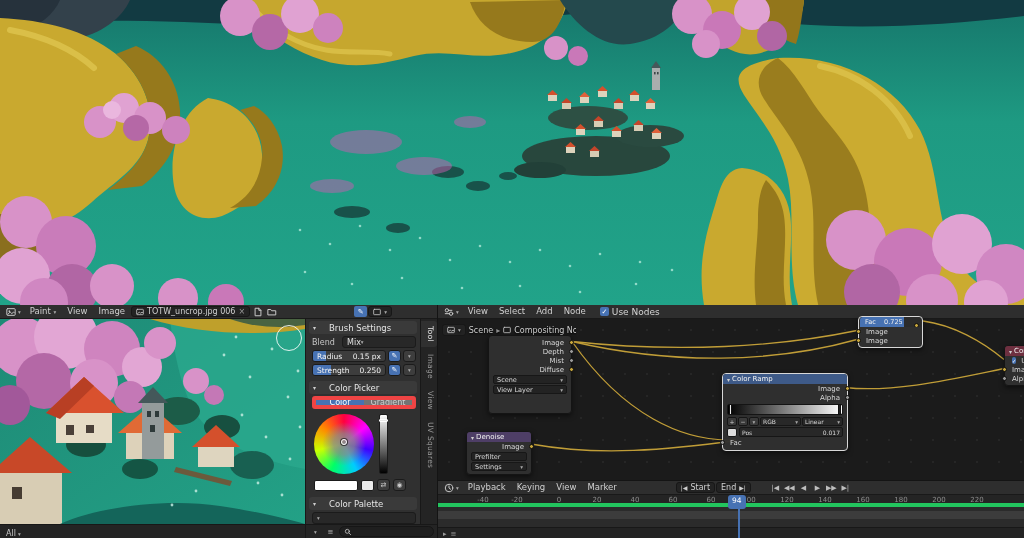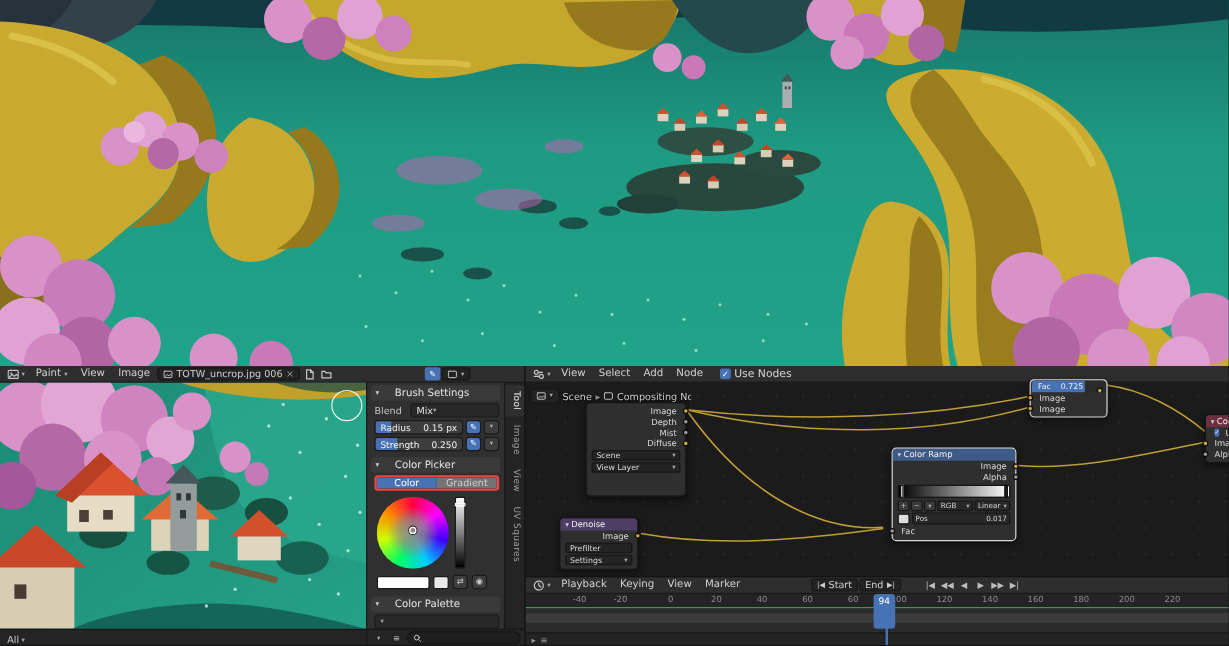--- a/index.html
+++ b/index.html
@@ -33,21 +33,21 @@
 .phdr{display:flex;align-items:center;gap:13px;height:13px;background:#3a3a3a;border-radius:3px;margin:2px 3px 1px;padding:0 4px;color:#e4e4e4;font-size:8.5px}
 .tri{font-size:6px;color:#cfcfcf}
 .prow{display:flex;align-items:center;gap:2px;margin:2px 4px 0 6px}
 .plabel{width:28px;font-size:8px;color:#c6c6c6}
 .dropdown{flex:1;display:flex;align-items:center;background:#282828;border:1px solid #1b1b1b;border-radius:3px;height:12px;padding:0 4px;font-size:8px;color:#e0e0e0}
 .slider{flex:1;position:relative;background:#3d3d3d;border:1px solid #1b1b1b;border-radius:3px;height:12px;overflow:hidden;display:flex;align-items:center;justify-content:space-between;padding:0 4px;font-size:7.5px;color:#f2f2f2}
 .slider .fill{position:absolute;left:0;top:0;bottom:0;background:#4772b3}
 .slider span{position:relative}
 .minibtn{width:13px;height:12px;border-radius:3px;background:#3d3d3d;border:1px solid #1b1b1b;display:flex;align-items:center;justify-content:center;font-size:7px;color:#ccc;flex:none}
 .minibtn.on{background:#4772b3;color:#fff}
-.seg{flex:1;display:flex;height:13px;border-radius:3px;overflow:hidden;border:2px solid #ef4444}
+.seg{flex:1;display:flex;height:13px;border-radius:3px;overflow:hidden;border:4px solid #ef4444}
 .seg>div{flex:1;display:flex;align-items:center;justify-content:center;font-size:8px;background:#737373;color:#cfcfcf}
 .seg>div.active{background:#4772b3;color:#fff}
 #wheel-wrap{display:flex;gap:5px;margin:5px 8px 0;align-items:flex-start}
 #wheel{position:relative;width:60px;height:60px;border-radius:50%;
  background:radial-gradient(circle closest-side,#8a8a8a 0%,rgba(138,138,138,.75) 35%,rgba(138,138,138,0) 73%),
  conic-gradient(#ff0040,#ff00ff,#4000ff,#00ccff,#00ff66,#ccff00,#ff8800,#ff0040)}
 #wheel .cur{position:absolute;left:27px;top:25px;width:6px;height:6px;border:1px solid #fff;border-radius:50%;box-shadow:0 0 0 1px rgba(0,0,0,.6)}
 #vbar{position:relative;width:9px;height:60px;border:1px solid #1b1b1b;border-radius:2px;background:linear-gradient(#fff,#000)}
 #vbar .h{position:absolute;left:-1px;right:-1px;top:4px;height:3px;border:1px solid #fff;border-radius:1px}
 .swatches{display:flex;gap:3px;margin:5px 8px 0;align-items:center}
@@ -71,27 +71,27 @@
 .sock.y{background:#c7a63d}.sock.g{background:#9a9a9a}
 .ramp{margin:2px 4px;height:11px;border:1px solid #141414;border-radius:2px;background:linear-gradient(90deg,#000,#fff);position:relative}
 .ramp .stop{position:absolute;top:-1px;bottom:-1px;width:3px;border:1px solid #111;background:#eee}
 .cr-tools{display:flex;gap:1px;margin:1px 4px}
 .cr-b{width:10px;height:9px;background:#3a3a3a;border:1px solid #161616;border-radius:2px;display:flex;align-items:center;justify-content:center;font-size:6px;color:#ccc;flex:none}
 .cr-dd{flex:1;display:flex;align-items:center;justify-content:space-between;background:#282828;border:1px solid #161616;border-radius:2px;height:9px;padding:0 2px;font-size:6px;color:#d8d8d8}
 .cr-pos{display:flex;gap:2px;margin:1px 4px;align-items:center}
 .cr-swatch{width:10px;height:9px;background:#dcdcdc;border:1px solid #161616;border-radius:2px;flex:none}
 #wires{position:absolute;left:0;top:0;pointer-events:none}
 
-#tl-ruler{position:absolute;left:0;top:14px;width:587px;height:12px;background:#242424;border-bottom:1px solid #22c55e}
+#tl-ruler{position:absolute;left:0;top:14px;width:587px;height:12px;background:#242424;border-bottom:4px solid #22c55e}
 .tnum{position:absolute;top:1px;transform:translateX(-50%);font-size:7px;color:#8d8d8d}
 #tl-tracks{position:absolute;left:0;top:26px;width:587px;height:20px;background:#2b2b2b}
 #tl-band{position:absolute;left:0;top:4px;width:587px;height:8px;background:#3c3c3c}
 #tl-bottom{position:absolute;left:0;top:46px;width:587px;height:12px;background:#232323;border-top:1px solid #181818;display:flex;align-items:center;padding:0 5px;gap:4px;color:#9a9a9a;font-size:7px}
 #playhead{position:absolute;left:300px;top:14px;bottom:0;width:2px;background:#4772b3}
-#frame-badge{position:absolute;left:290px;top:14px;background:#4772b3;color:#fff;font-size:7.5px;font-weight:normal;padding:0 4px;height:29px;line-height:11px;border-radius:3px}
+#frame-badge{position:absolute;left:290px;top:14px;background:#4772b3;color:#fff;font-size:7.5px;font-weight:normal;padding:0 4px;height:14px;line-height:11px;border-radius:3px}
 </style>
 </head>
 <body>
 
 <div id="app">
 
   <div class="region" style="left:0;top:0;width:1024px;height:305px">
     <svg width="1024" height="305" viewBox="0 0 1024 305">
       <defs>
         <linearGradient id="gw" x1="0" y1="0" x2="0" y2="1">
@@ -613,21 +613,21 @@
           </div>
         <div class="nfield">
             <span>Prefilter</span>
           </div>
         <div class="nfield" style="margin-bottom:3px">
             <span>Settings</span>
             <span class="caret">▾</span>
           </div>
       </div>
 
-      <div class="node sel" style="left:305px;top:54px;width:104px">
+      <div class="node sel" style="left:284px;top:54px;width:126px">
         <div class="nhdr" style="background:#3e5a88">
             <span class="tri">▾</span>
             <span>Color Ramp</span>
           </div>
         <div class="nrow r">
             <span>Image</span>
             <span class="sock r y"></span>
           </div>
         <div class="nrow r">
             <span>Alpha</span>

